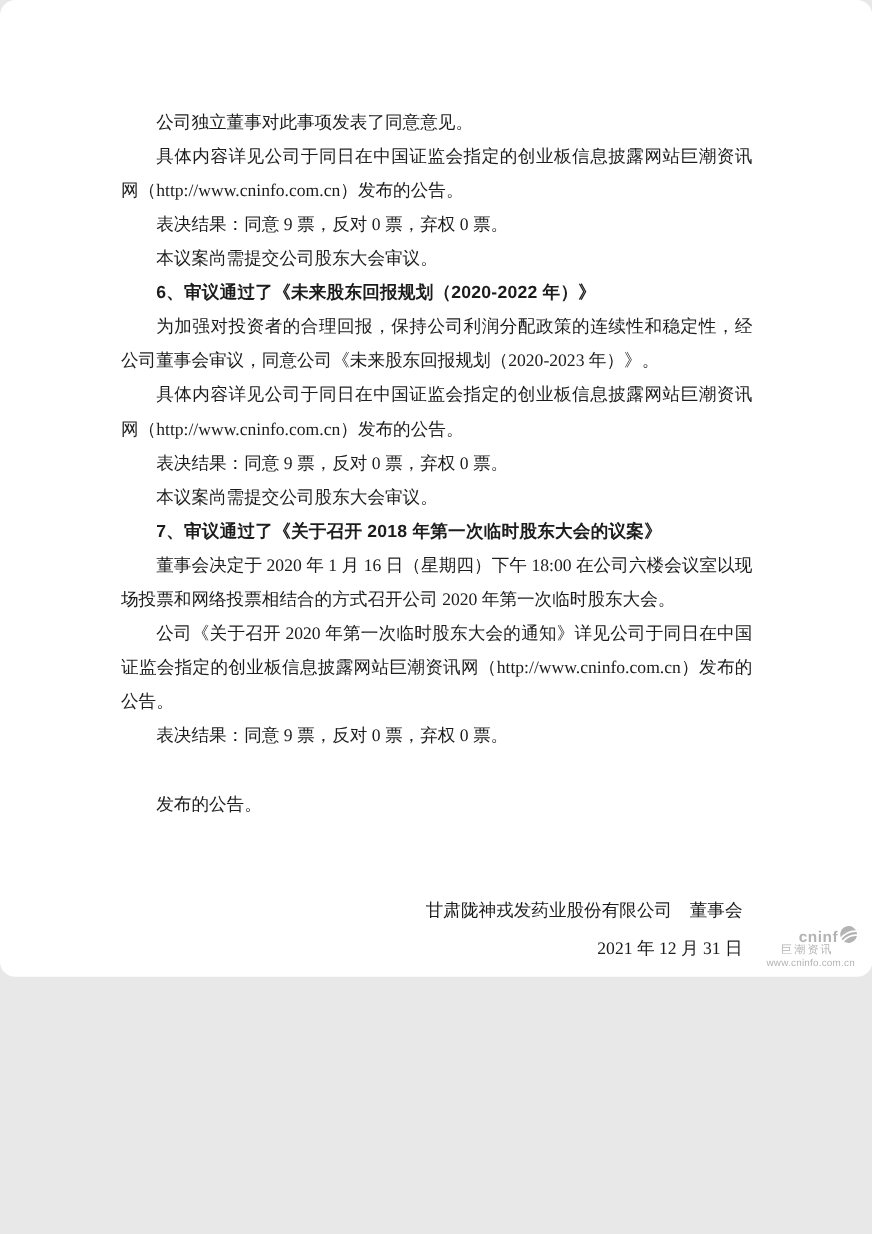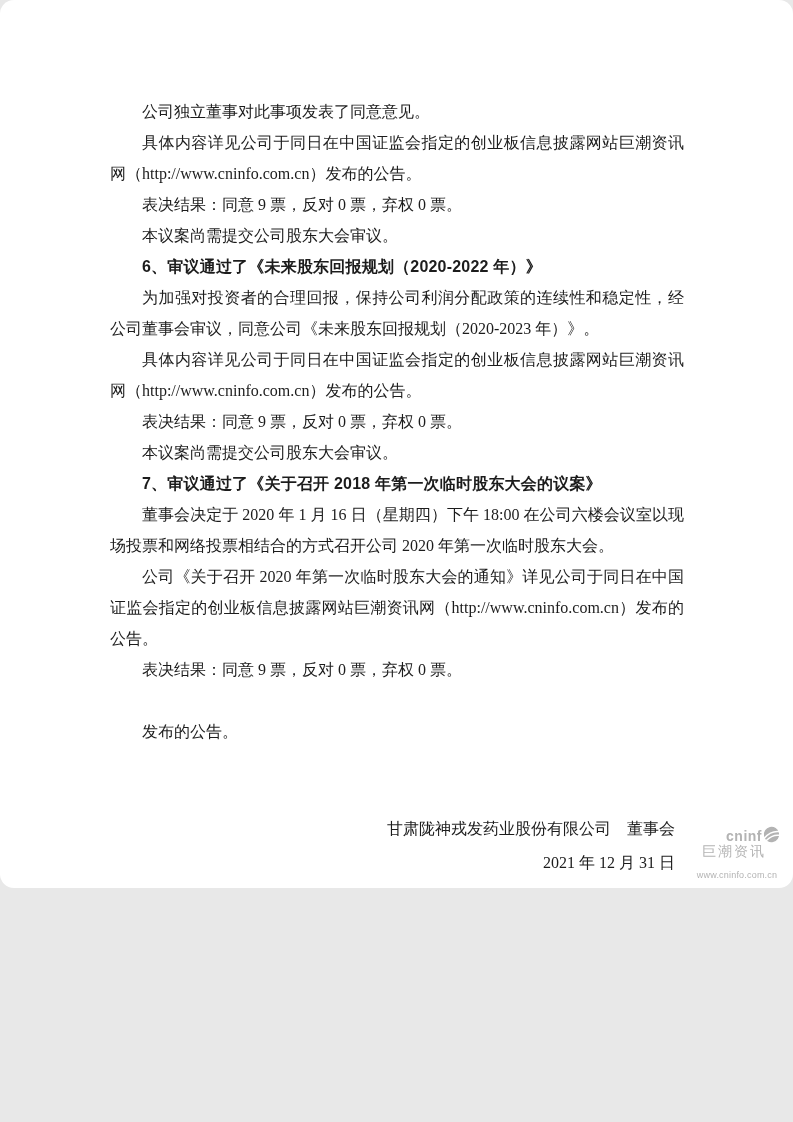--- a/index.html
+++ b/index.html
@@ -59,28 +59,28 @@
     justify-content: flex-end;
     gap: 1px;
   }
   .wordmark {
     font-size: 14px;
     font-weight: bold;
     letter-spacing: 0.5px;
   }
   .swirl { display: inline-flex; }
   .cn-name {
-    font-size: 14px;
+    font-size: 10px;
     letter-spacing: 2px;
     margin: 1px 6px 0 0;
   }
   .url {
     font-size: 9px;
     white-space: nowrap;
-    margin-top: 13px;
+    margin-top: 2px;
     letter-spacing: 0.2px;
   }
 </style>
 </head>
 <body>
 
 <div class="page">
 
   <main class="content" id="doc-blocks">
       <p class="block para">公司独立董事对此事项发表了同意意见。</p>

